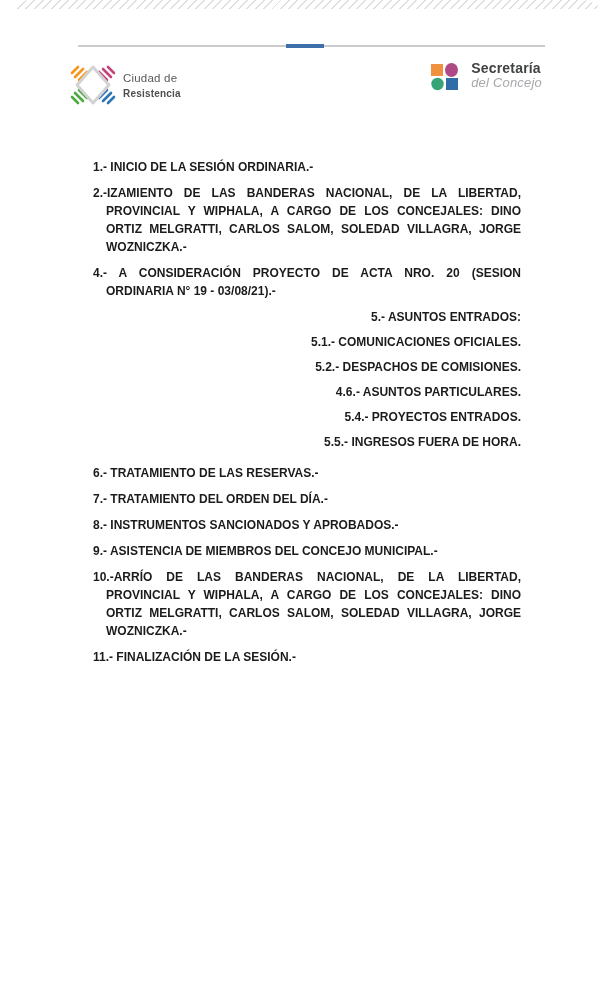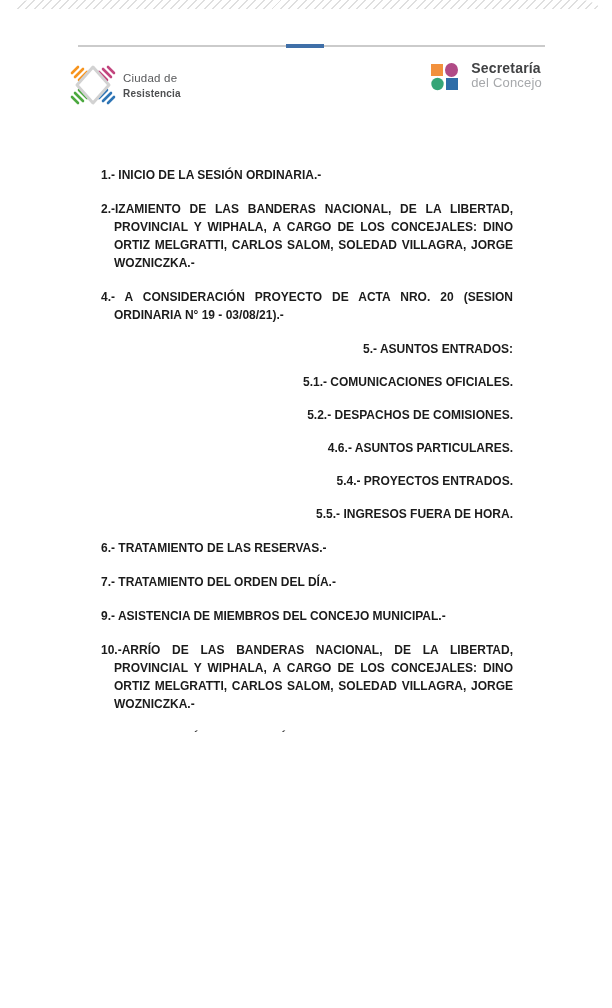--- a/index.html
+++ b/index.html
@@ -47,34 +47,34 @@
     justify-content: space-between;
     align-items: flex-start;
   }
   .brand { display: flex; align-items: flex-start; }
   .brand-text { display: flex; flex-direction: column; }
   .city-text { margin-left: 7px; padding-top: 11px; }
   .city-line1 { font-size: 11.5px; color: #58595b; line-height: 15px; letter-spacing: .2px; }
   .city-line2 { font-size: 10px; font-weight: bold; color: #4d4e50; line-height: 16px; letter-spacing: .2px; }
   .council-text { margin-left: 12px; padding-top: 1px; }
   .council-line1 { font-size: 14px; font-weight: bold; color: #414244; line-height: 15px; letter-spacing: .2px; }
-  .council-line2 { font-size: 13px; color: #a6a8ab; line-height: 14px; letter-spacing: .2px; }
+  .council-line2 { font-size: 13px; color: #a6a8ab; line-height: 14px; letter-spacing: .2px; font-style: italic; }
   .council-icon { margin-top: 3px; }
 
   
   .agenda {
     position: absolute;
     top: 150px; left: 85px;
     width: 444px;
     color: #1b1b1b;
     font-size: 12px;
     font-weight: bold;
     line-height: 18px;
   }
-  .agenda p { margin: 16px; }
+  .agenda p { margin: 8px; }
   .item { margin: 0 0 23px 0; }
   .justify { text-align: justify; }
   .hang { padding-left: 13px; text-indent: -13px; }
   .mb4  { margin-bottom: 4px; }
   .mb13 { margin-bottom: 13px; text-align: right; }
   .mb21 { margin-bottom: 21px; }
   .mb22 { margin-bottom: 22px; }
   .mb24 { margin-bottom: 24px; }
   .mb29 { margin-bottom: 29px; }
   .mb31 { margin-bottom: 31px; }
@@ -158,20 +158,21 @@
       <p class="sub">5.2.- DESPACHOS DE COMISIONES.</p>
       <p class="sub">4.6.- ASUNTOS PARTICULARES.</p>
       <p class="sub">5.4.- PROYECTOS ENTRADOS.</p>
       <p class="sub">5.5.- INGRESOS FUERA DE HORA.</p>
     </div>
 
     <p class="item mb24">6.- TRATAMIENTO DE LAS RESERVAS.-</p>
 
     <p class="item">7.- TRATAMIENTO DEL ORDEN DEL DÍA.-</p>
 
+    <p class="item mb21">8.- INSTRUMENTOS SANCIONADOS Y APROBADOS.-</p>
 
     <p class="item mb29">9.- ASISTENCIA DE MIEMBROS DEL CONCEJO MUNICIPAL.-</p>
 
     <p class="item justify hang mb31">10.-ARRÍO DE LAS BANDERAS NACIONAL, DE LA LIBERTAD, PROVINCIAL Y WIPHALA, A CARGO DE LOS CONCEJALES: DINO ORTIZ MELGRATTI, CARLOS SALOM, SOLEDAD VILLAGRA, JORGE WOZNICZKA.-</p>
 
     <p class="item mb0">11.- FINALIZACIÓN DE LA SESIÓN.-</p>
 
   </main>
 
 </div>

